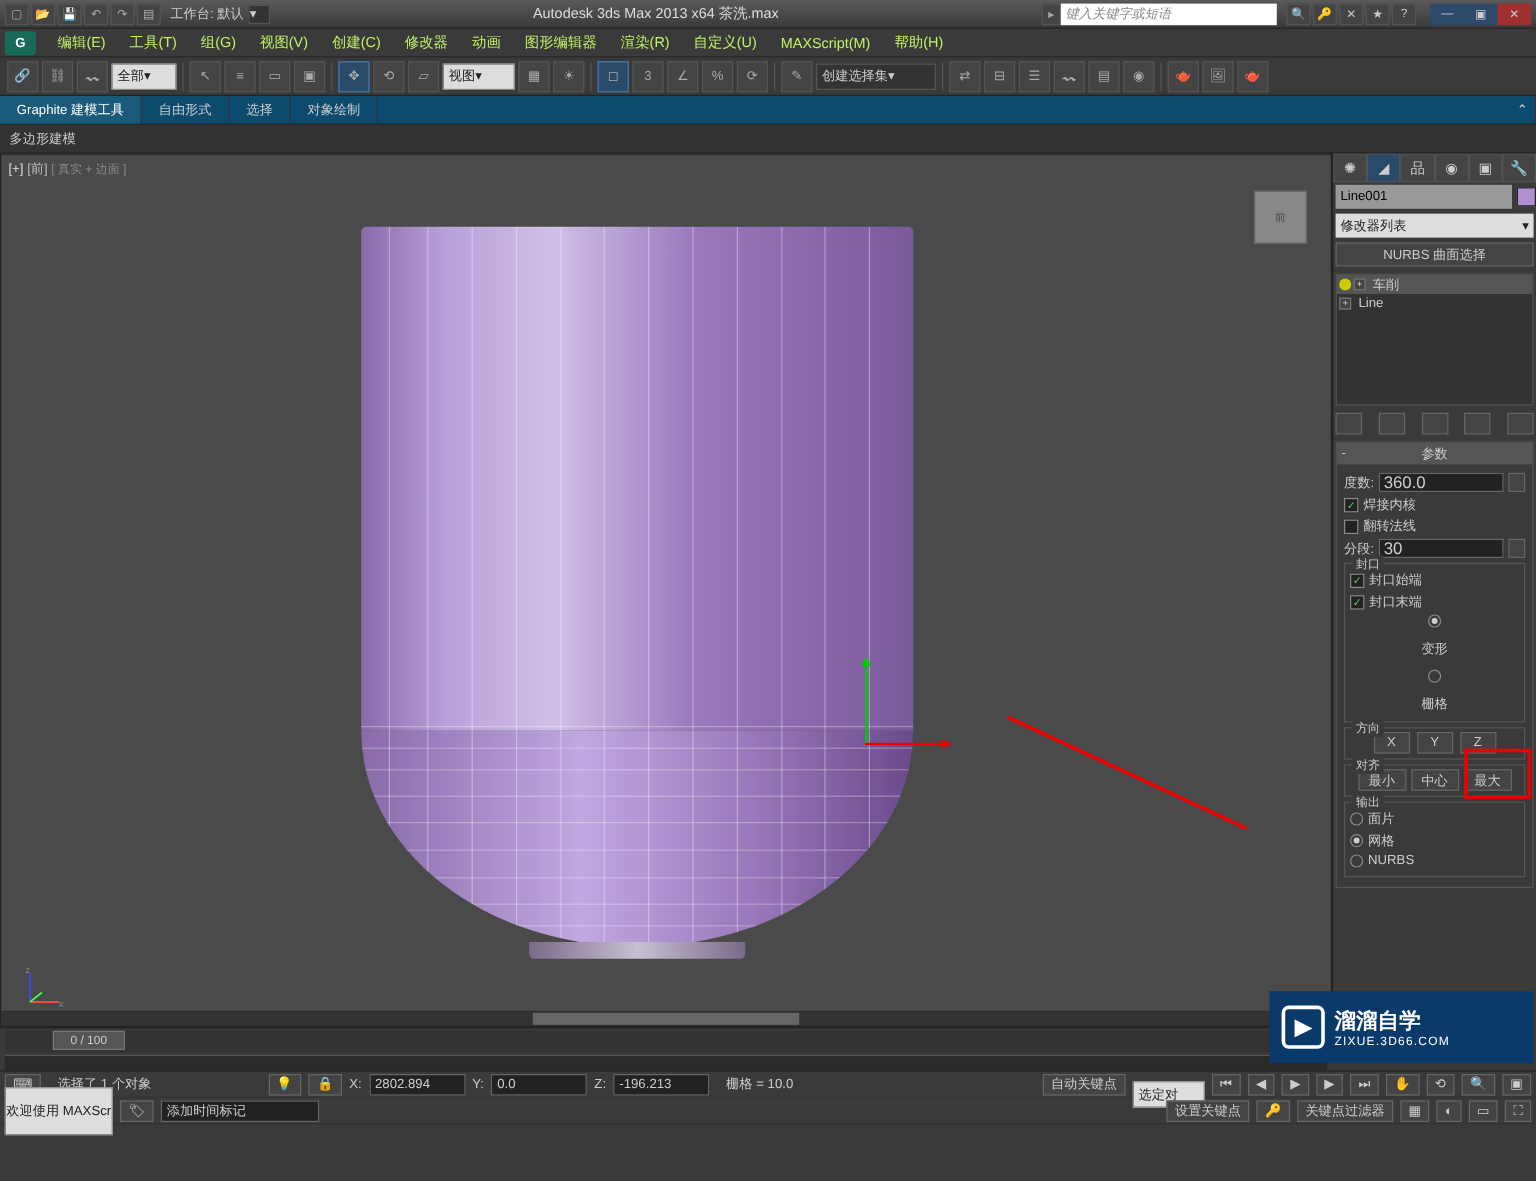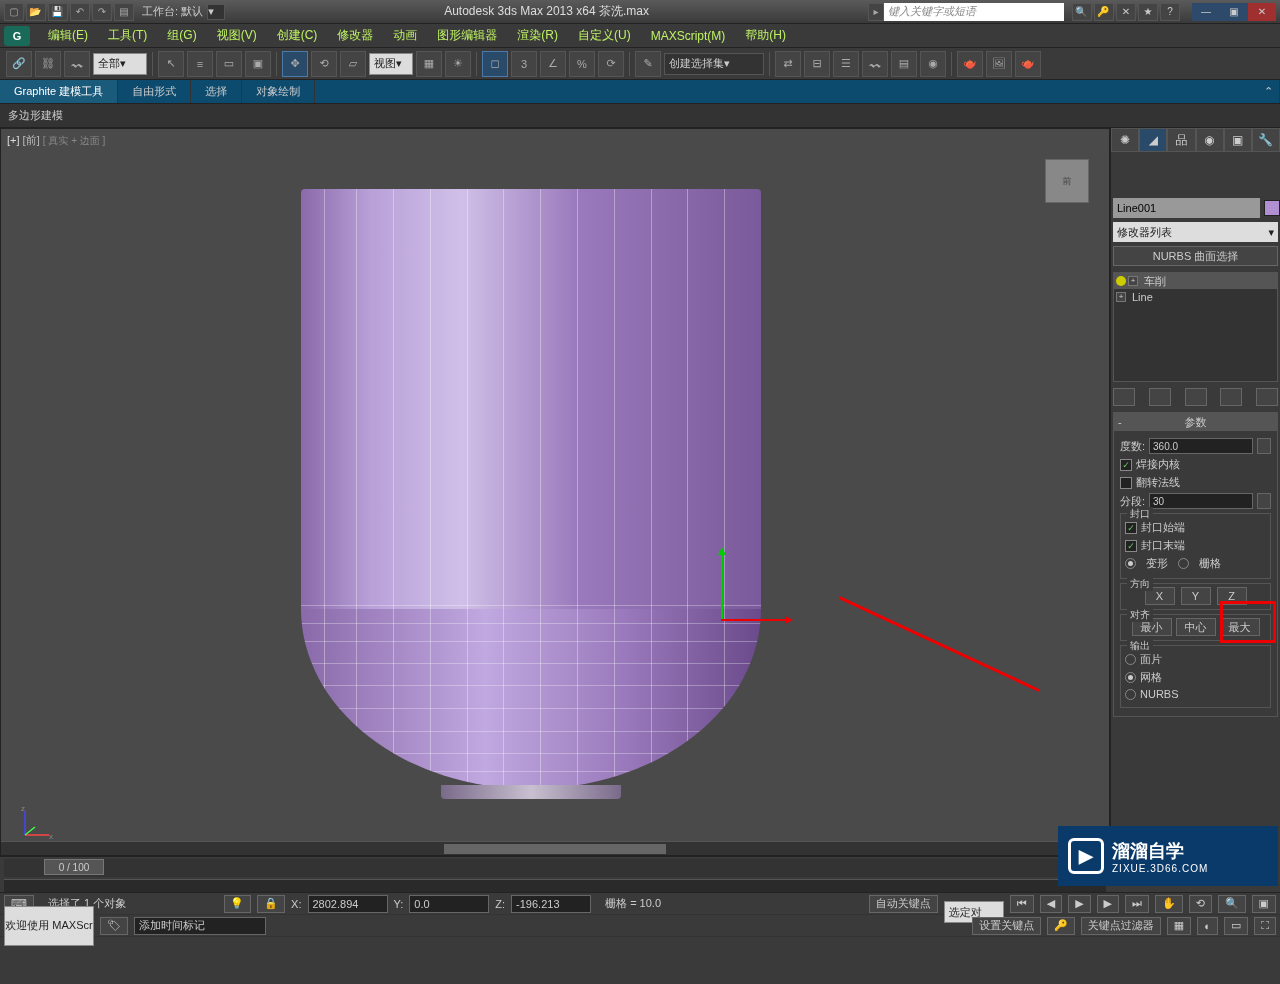--- a/index.html
+++ b/index.html
@@ -66,38 +66,38 @@
 .anno-line { width: 220px; height: 3px; background: #e00; transform: rotate(25deg); transform-origin: right center; }
 .anno-box { position: absolute; width: 56px; height: 42px; border: 3px solid #e00; pointer-events:none; z-index:10; }
 
 
 .cmdpanel { position: absolute; top: 128px; right: 0; width: 170px; bottom: 128px; background: #3a3a3a; border-left: 1px solid #222; overflow: hidden; display:flex; flex-direction:column; }
 .cp-tabs { height: 24px; display: flex; background: #333; }
 .cp-tab { flex: 1; border: 1px solid #555; background: #444; display:flex; align-items:center; justify-content:center; font-size:12px; }
 .cp-tab.active { background: #2a4a6a; }
 .cp-name { height: 20px; background: #999; color: #000; padding: 2px 4px; margin: 2px 2px 2px 2px; font-size:11px; display:flex; align-items:center; }
 .cp-colorswatch { width: 16px; height: 16px; background: #b090d0; border:1px solid #222; }
-.cp-namerow { display:flex; gap:2px; align-items:center;margin-top:44px; }
+.cp-namerow { display:flex; gap:2px; align-items:center; }
 .cp-dd { height: 20px; background: #ddd; color: #222; padding: 2px 4px; margin: 2px; font-size:11px; display:flex; align-items:center; justify-content:space-between; }
 .cp-grid { display: grid; grid-template-columns: 1fr 1fr; gap: 2px; margin: 2px; }
 .cp-btn { height: 20px; background: #444; border: 1px solid #666; display:flex; align-items:center; justify-content:center; font-size:11px; }
 .cp-stack { margin: 4px 2px; border: 1px solid #555; height: 110px; background: #333; }
 .cp-stack-item { height: 16px; padding: 1px 18px; font-size: 11px; display:flex; align-items:center; position:relative; }
 .cp-stack-item.hdr { background: #555; }
 .cp-stack-item .bulb { position:absolute; left:2px; width:10px; height:10px; background:#cc0; border-radius:50%; }
 .cp-stack-item .plus { position:absolute; left:2px; width:10px; height:10px; background:#444; border:1px solid #777; font-size:8px; text-align:center; line-height:8px; }
 .cp-tools { display: flex; gap: 3px; margin: 2px; justify-content: space-between; }
 .cp-tool { width: 22px; height: 18px; background: #444; border: 1px solid #666; }
 .cp-rollout { margin: 4px 2px; border: 1px solid #555; }
 .cp-rollout-hdr { height: 18px; background: #555; display:flex; align-items:center; justify-content:center; font-size:11px; position:relative; }
 .cp-rollout-hdr .minus { position:absolute; left:4px; }
 .cp-rollout-body { padding: 4px 6px; }
 .cp-row { display:flex; align-items:center; gap:4px; margin: 3px 0; font-size:11px; }
 .cp-row label { flex:0 0 auto; }
-.cp-spin { flex:1; height:16px; background:#222; border:1px solid #666; color:#ccc; padding:0 3px; display:flex; align-items:center; font-size:10px; }
+.cp-spin { flex:1; height:16px; background:#222; border:1px solid #666; color:#ccc; padding:0 3px; display:flex; align-items:center; font-size:14px; }
 .cp-spinbtns { width:14px; height:16px; background:#444; border:1px solid #666; }
 .cp-check { width:12px; height:12px; border:1px solid #888; background:#222; display:inline-flex; align-items:center; justify-content:center; font-size:9px; color:#6c6; }
 .cp-radio { width:11px; height:11px; border:1px solid #888; border-radius:50%; display:inline-flex; align-items:center; justify-content:center; }
 .cp-radio.on::after { content:""; width:5px; height:5px; background:#ccc; border-radius:50%; }
 .cp-group { border:1px solid #555; margin:4px 0; padding:3px 4px 4px; position:relative; }
 .cp-group-title { position:absolute; top:-7px; left:6px; background:#3a3a3a; padding:0 3px; font-size:10px; }
 .cp-axisbtns { display:flex; gap:6px; justify-content:center; }
 .cp-axisbtn { width:30px; height:18px; background:#444; border:1px solid #666; display:flex; align-items:center; justify-content:center; }
 .cp-alignbtns { display:flex; gap:4px; justify-content:center; }
 .cp-alignbtn { width:40px; height:18px; background:#444; border:1px solid #666; display:flex; align-items:center; justify-content:center; }
@@ -180,21 +180,21 @@
   <div class="tb-dd" style="width:54px;"><span>全部</span> ▾</div>
   <div class="tb-sep"></div>
   <div class="tb-btn">↖</div>
   <div class="tb-btn">≡</div>
   <div class="tb-btn">▭</div>
   <div class="tb-btn">▣</div>
   <div class="tb-sep"></div>
   <div class="tb-btn active">✥</div>
   <div class="tb-btn">⟲</div>
   <div class="tb-btn">▱</div>
-  <div class="tb-dd" style="width:44px;"><span>视图</span> ▾</div>
+  <div class="tb-dd" style="width:60px;"><span>视图</span> ▾</div>
   <div class="tb-btn">▦</div>
   <div class="tb-btn">☀</div>
   <div class="tb-sep"></div>
   <div class="tb-btn active">◻</div>
   <div class="tb-btn">3</div>
   <div class="tb-btn">∠</div>
   <div class="tb-btn">%</div>
   <div class="tb-btn">⟳</div>
   <div class="tb-sep"></div>
   <div class="tb-btn">✎</div>
@@ -361,21 +361,21 @@
       <div class="cp-group">
         <div class="cp-group-title">封口</div>
         <div class="cp-row">
             <span class="cp-check">✓</span>
             <label>封口始端</label>
           </div>
         <div class="cp-row">
             <span class="cp-check">✓</span>
             <label>封口末端</label>
           </div>
-        <div class="cp-row" style="gap:10px;">
+        <div class="cp-row" style="gap:10px;flex-direction:column;">
             <span class="cp-radio on"></span>
             <label>变形</label>
             <span class="cp-radio"></span>
             <label>栅格</label>
           </div>
       </div>
 
       <div class="cp-group">
         <div class="cp-group-title">方向</div>
         <div class="cp-axisbtns">

